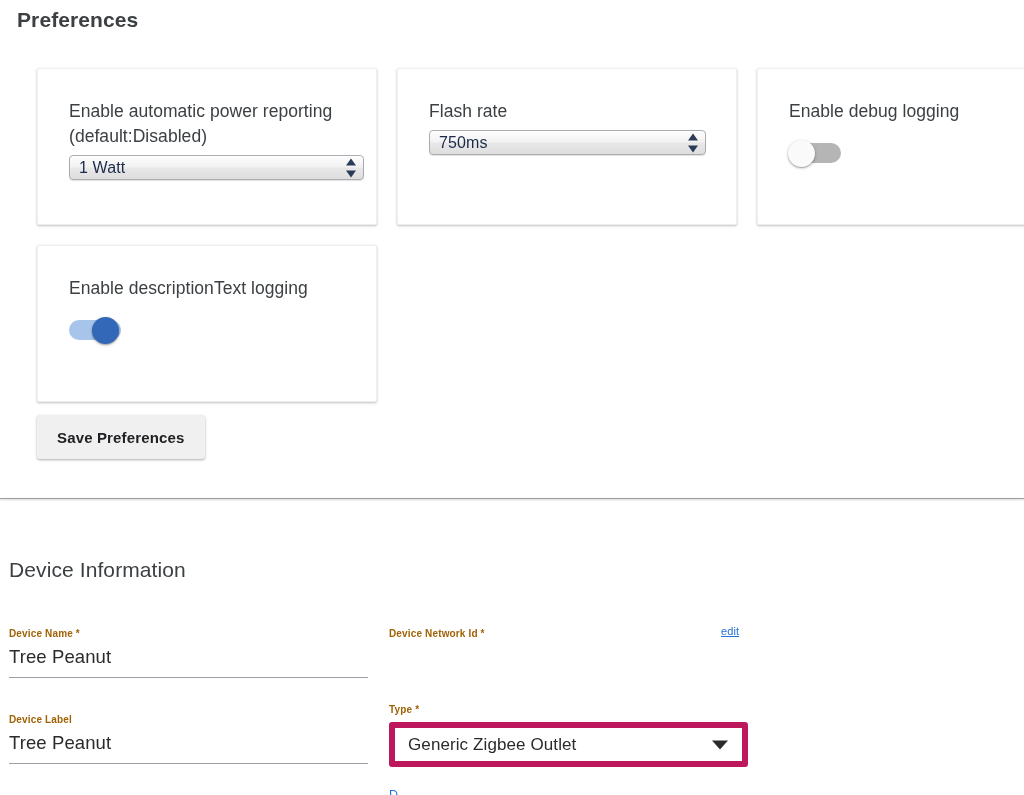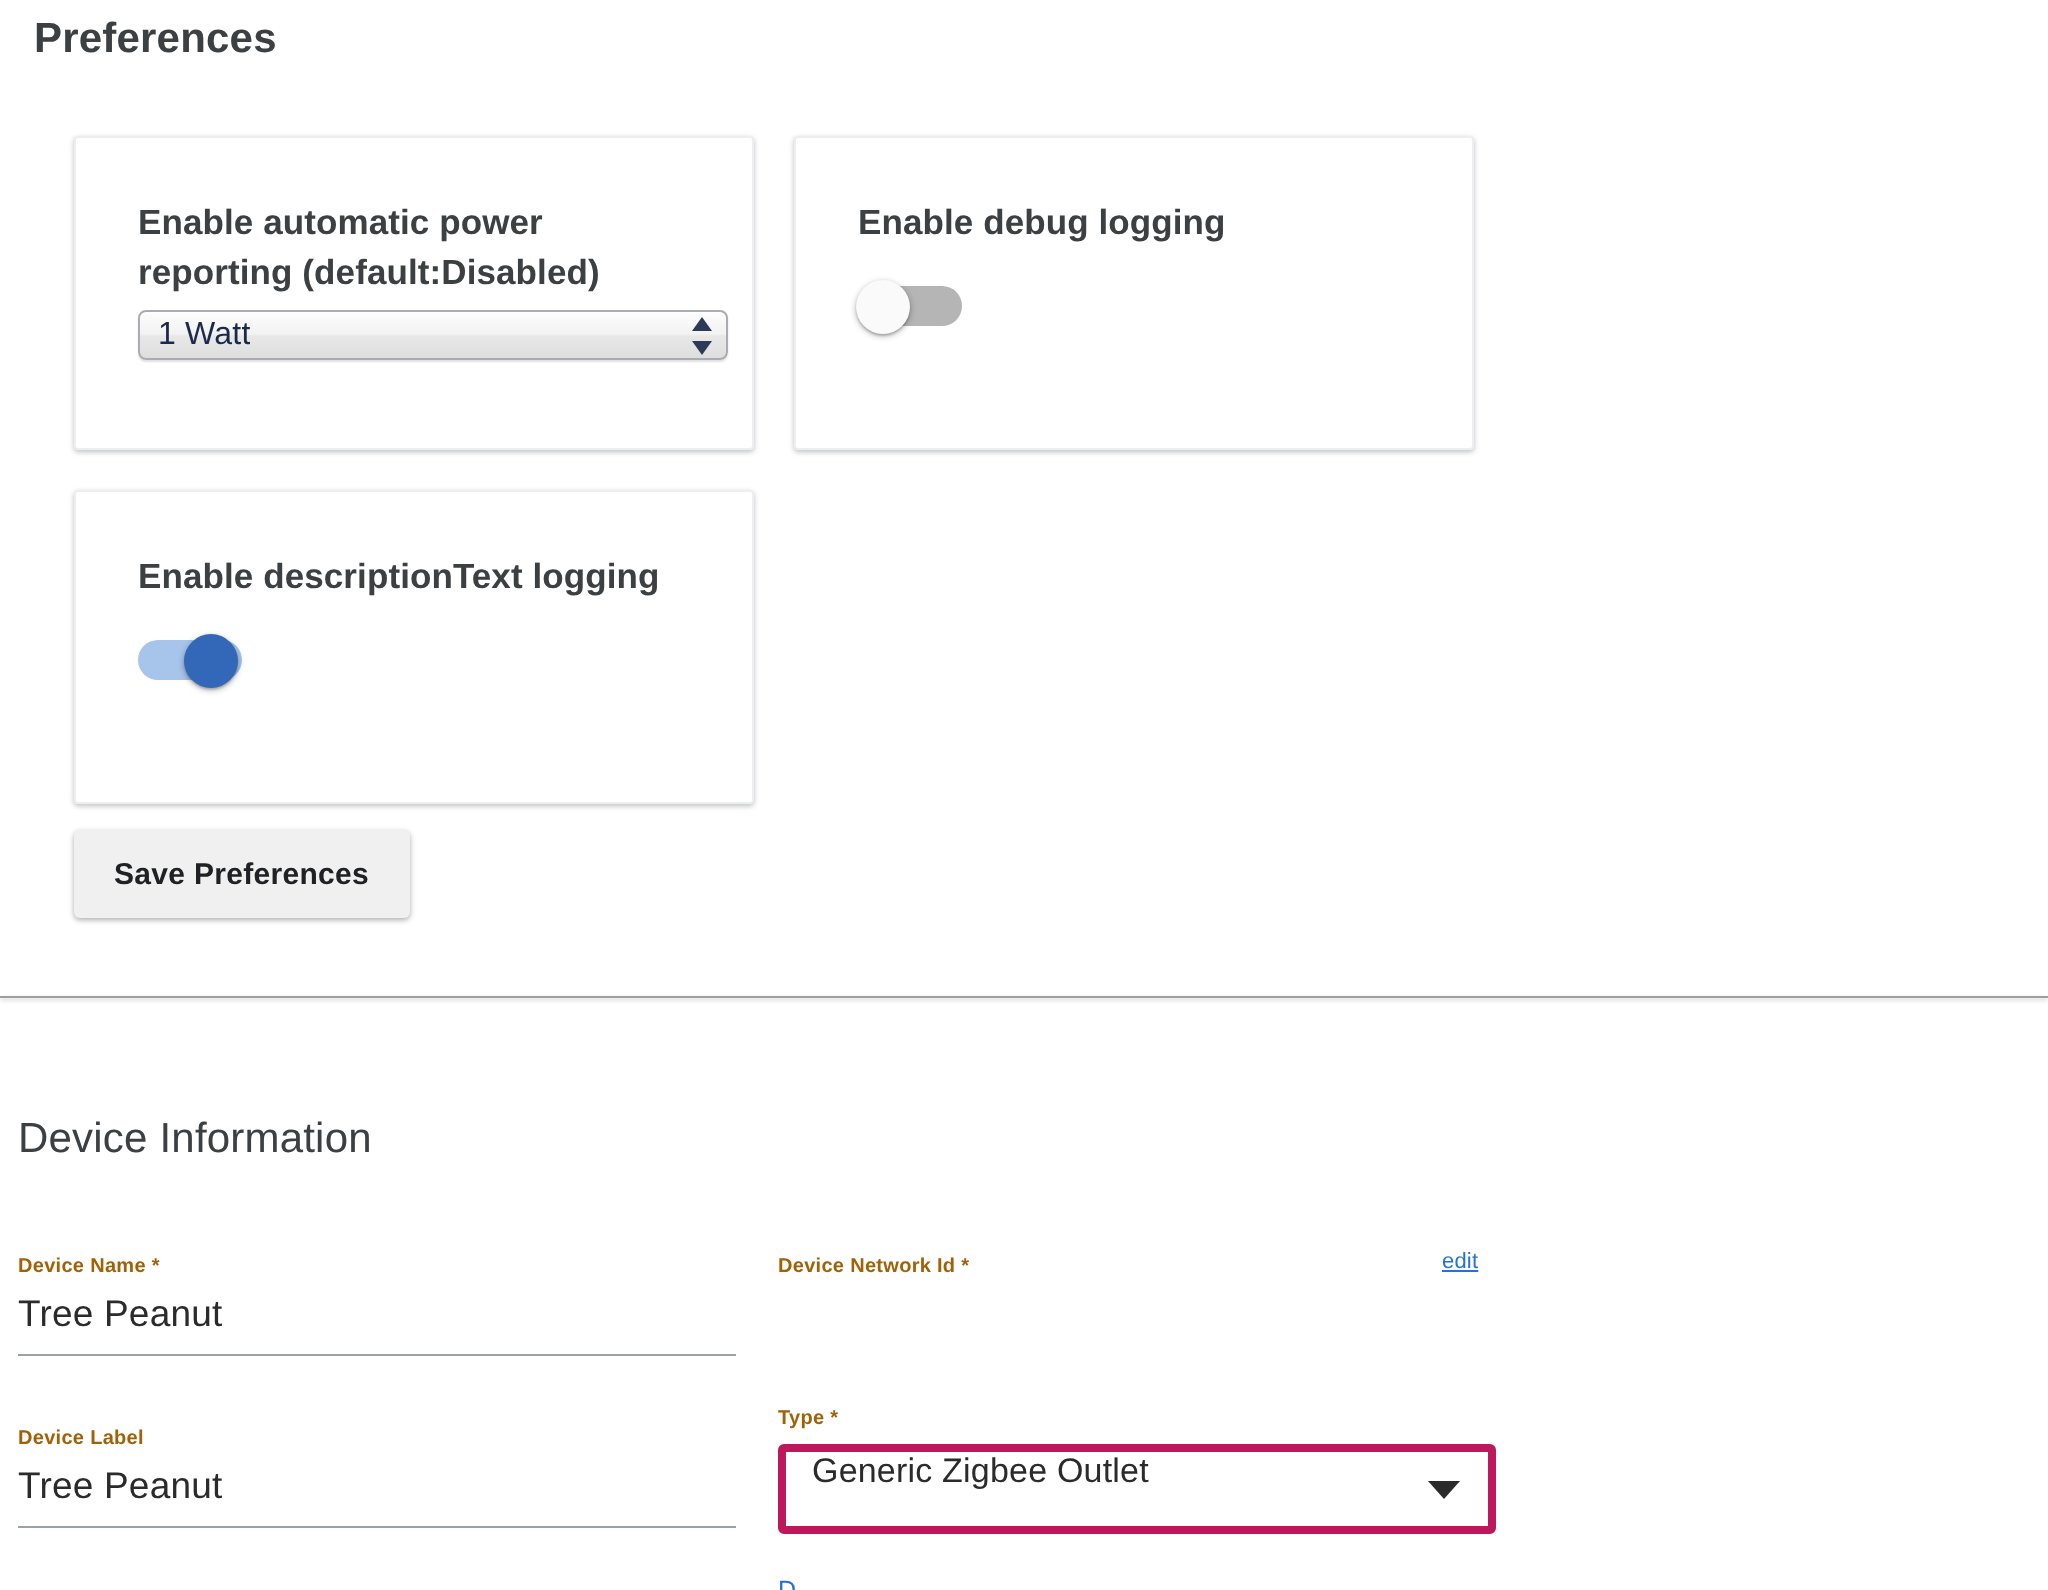--- a/index.html
+++ b/index.html
@@ -53,21 +53,21 @@
     height: 157px;
     padding: 30px 30px 20px 31px;
     position: relative;
     flex: 0 0 auto;
   }
 
   .card-label {
     font-size: 17.5px;
     line-height: 25px;
     color: #3c4043;
-    font-weight: 700;
+    font-weight: 400;
     letter-spacing: 0.05px;
   }
 
   
   .aqua-select {
     margin-top: 6px;
     position: relative;
     width: 295px;
     height: 25px;
     border: 1px solid #a9adb2;
@@ -213,25 +213,25 @@
     text-decoration: underline;
     cursor: pointer;
     letter-spacing: 0.1px;
   }
 
   
   .mat-select {
     position: relative;
     width: 359px;
     height: 45px;
-    border: 4px solid #be185d;
+    border: 6px solid #be185d;
     border-radius: 3px;
     background: #ffffff;
     display: flex;
-    align-items: flex-start;
+    align-items: center;
     cursor: pointer;
   }
   .mat-select .val {
     font-size: 17px;
     color: #2b2b2b;
     padding-left: 13px;
     letter-spacing: 0.1px;
   }
   .mat-select .caret {
     position: absolute;
@@ -269,20 +269,30 @@
         <div class="card-label">Enable automatic power reporting (default:Disabled)</div>
         <div class="aqua-select">
           <span class="val">1 Watt</span>
           <span class="stepper">
             <i class="up"></i>
             <i class="down"></i>
           </span>
         </div>
       </div>
 
+      <div class="card">
+        <div class="card-label">Flash rate</div>
+        <div class="aqua-select wide">
+          <span class="val">750ms</span>
+          <span class="stepper">
+            <i class="up"></i>
+            <i class="down"></i>
+          </span>
+        </div>
+      </div>
 
       <div class="card">
         <div class="card-label">Enable debug logging</div>
         <div class="toggle off">
           <span class="track"></span>
           <span class="knob"></span>
         </div>
       </div>
 
     </div>

